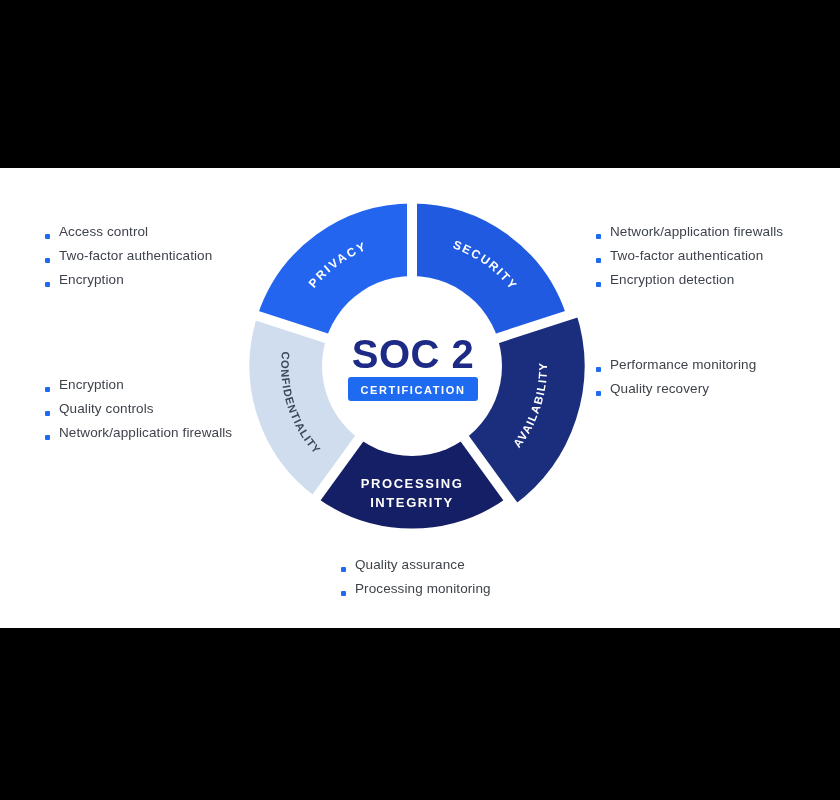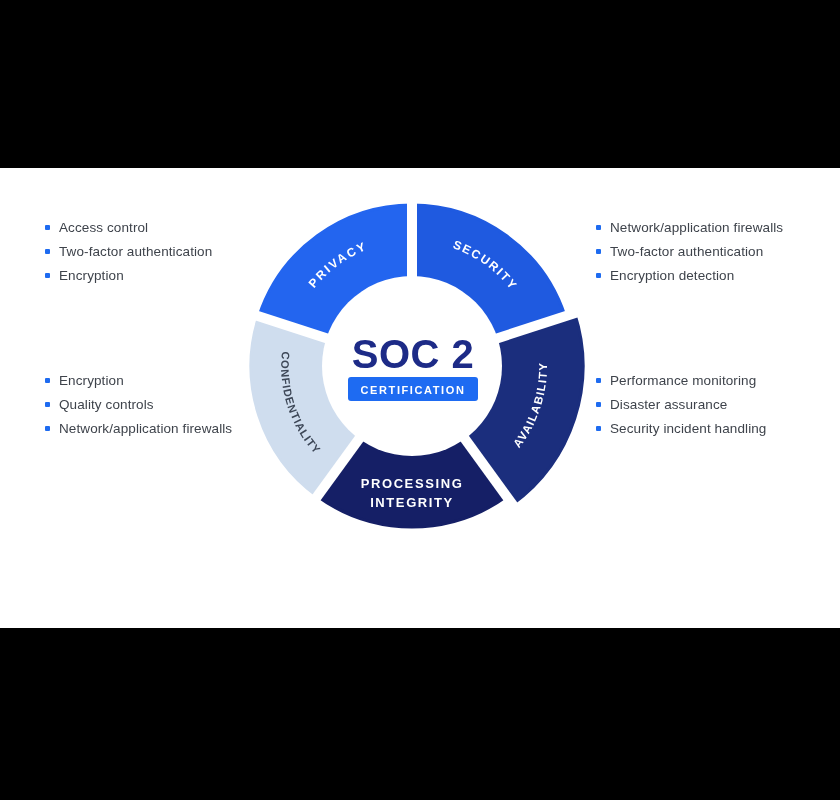--- a/index.html
+++ b/index.html
@@ -3,28 +3,28 @@
 <meta charset="utf-8">
 <style>
   html,body{margin:0;padding:0;background:#000;}
   #canvas{position:relative;width:840px;height:800px;background:#ffffff;overflow:hidden;
           font-family:"Liberation Sans", sans-serif;}
   .letterbox{position:absolute;left:0;width:840px;background:var(--bar-bg,#000);}
   #bar-top{top:0;height:168px;}
   #bar-bottom{top:628px;height:172px;}
   #diagram{position:absolute;left:0;top:0;}
   .list{position:absolute;display:flex;flex-direction:column;}
-  .list .li{display:flex;align-items:center;height:24px;white-space:nowrap;}
+  .list .li{display:flex;align-items:flex-end;height:24px;white-space:nowrap;}
   .bullet{width:5px;height:5px;border-radius:1px;background:var(--bullet,#1e6bf0);
           margin-right:9px;flex:none;}
   .li-text{font-size:13.5px;color:var(--list-text,#3e434b);letter-spacing:0.1px;}
   .list-left-top{left:45px;top:215px;}
   .list-left-mid{left:45px;top:368px;}
   .list-right-top{left:596px;top:215px;}
-  .list-right-mid{left:596px;top:368px;}
+  .list-right-mid{left:596px;top:348px;}
   .list-bottom{left:341px;top:548px;}
   .soc-title{font-size:40px;font-weight:700;letter-spacing:0.5px;text-anchor:middle;}
   .badge-label{font-size:11px;font-weight:700;letter-spacing:1.6px;text-anchor:middle;fill:#ffffff;}
   .seg-label{font-weight:700;font-size:12px;letter-spacing:1.6px;}
   .seg-label-privacy{letter-spacing:2.4px;}
   .seg-label-security{letter-spacing:2px;}
   .seg-label-availability{font-size:11.5px;letter-spacing:1.1px;}
   .seg-label-confidentiality{font-size:11px;letter-spacing:0.7px;}
   .seg-label-h{font-size:13px;letter-spacing:1.6px;text-anchor:middle;}
 </style>
@@ -106,23 +106,29 @@
         <span class="li-text">Encryption detection</span>
       </div>
     </div>
   <div class="list list-right-mid">
       <div class="li">
         <span class="bullet"></span>
         <span class="li-text">Performance monitoring</span>
       </div>
       <div class="li">
         <span class="bullet"></span>
-        <span class="li-text">Disaster assurance</span>
+        <span class="li-text">Quality recovery</span>
+      </div>
+    </div>
+  <div class="list list-bottom">
+      <div class="li">
+        <span class="bullet"></span>
+        <span class="li-text">Quality assurance</span>
       </div>
       <div class="li">
         <span class="bullet"></span>
-        <span class="li-text">Security incident handling</span>
+        <span class="li-text">Processing monitoring</span>
       </div>
     </div>
 
   <div id="bar-top" class="letterbox"></div>
   <div id="bar-bottom" class="letterbox"></div>
 </div>
 
 </body></html>

